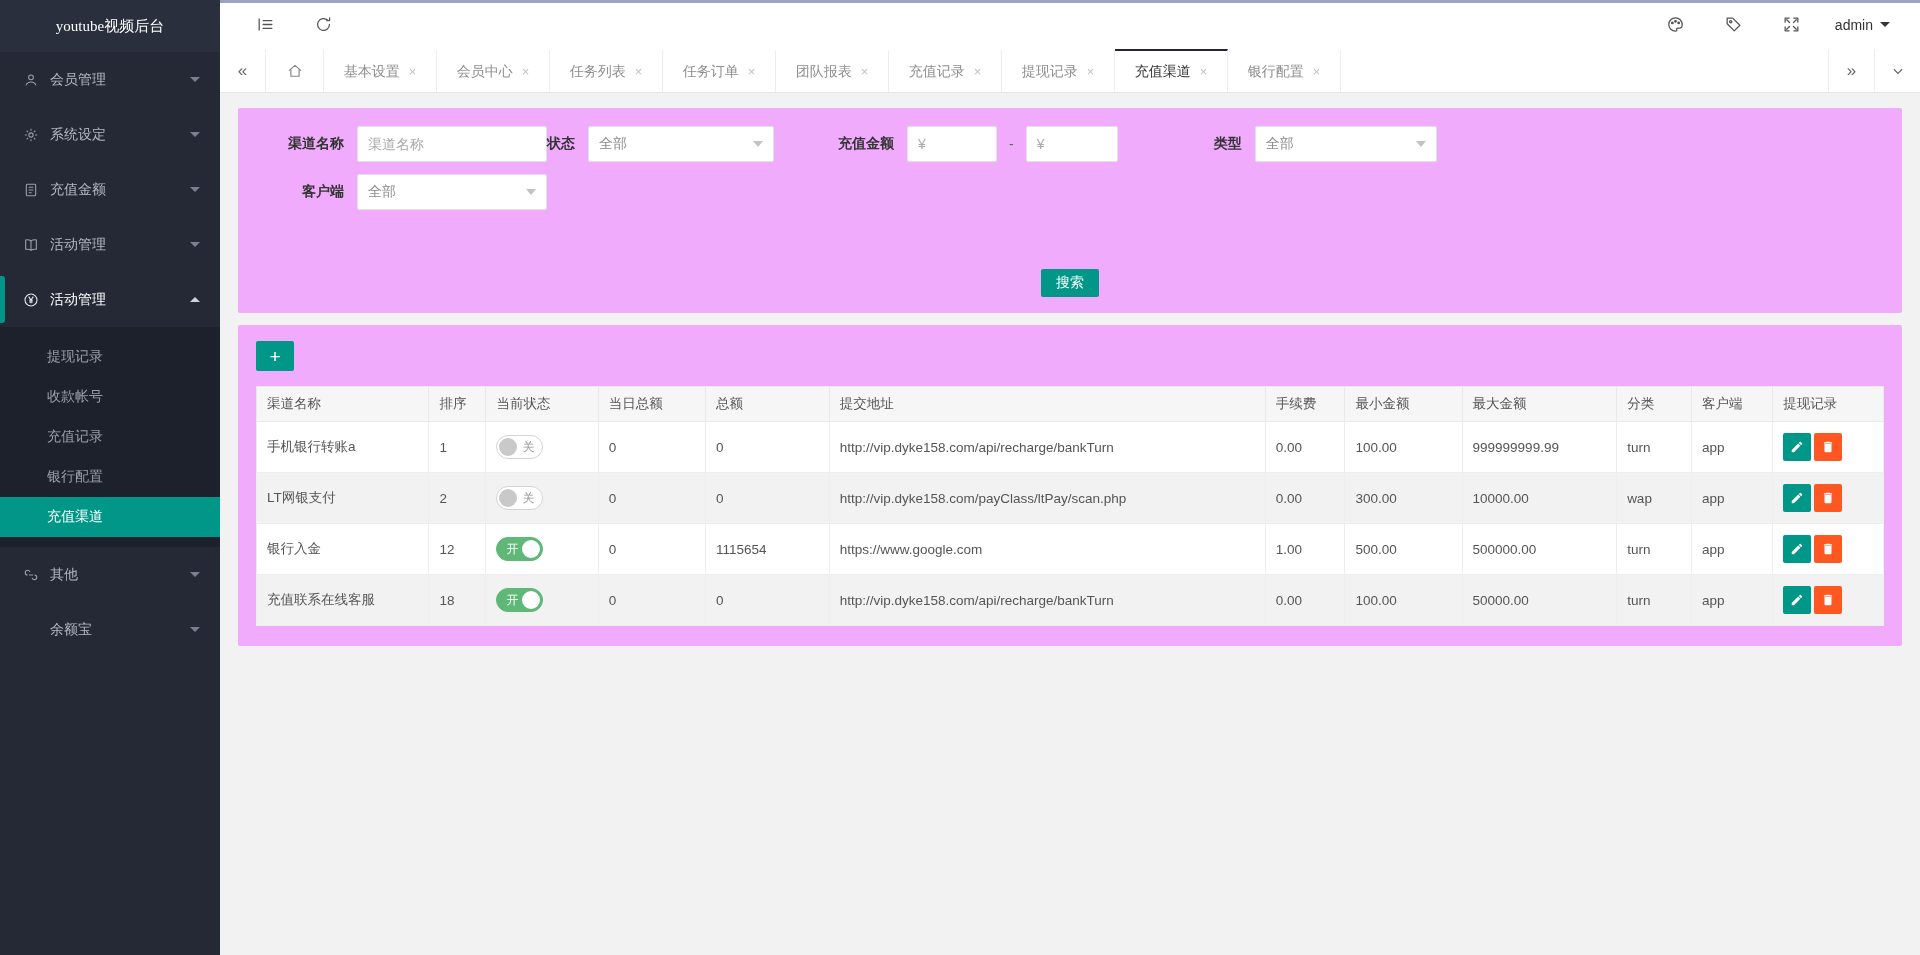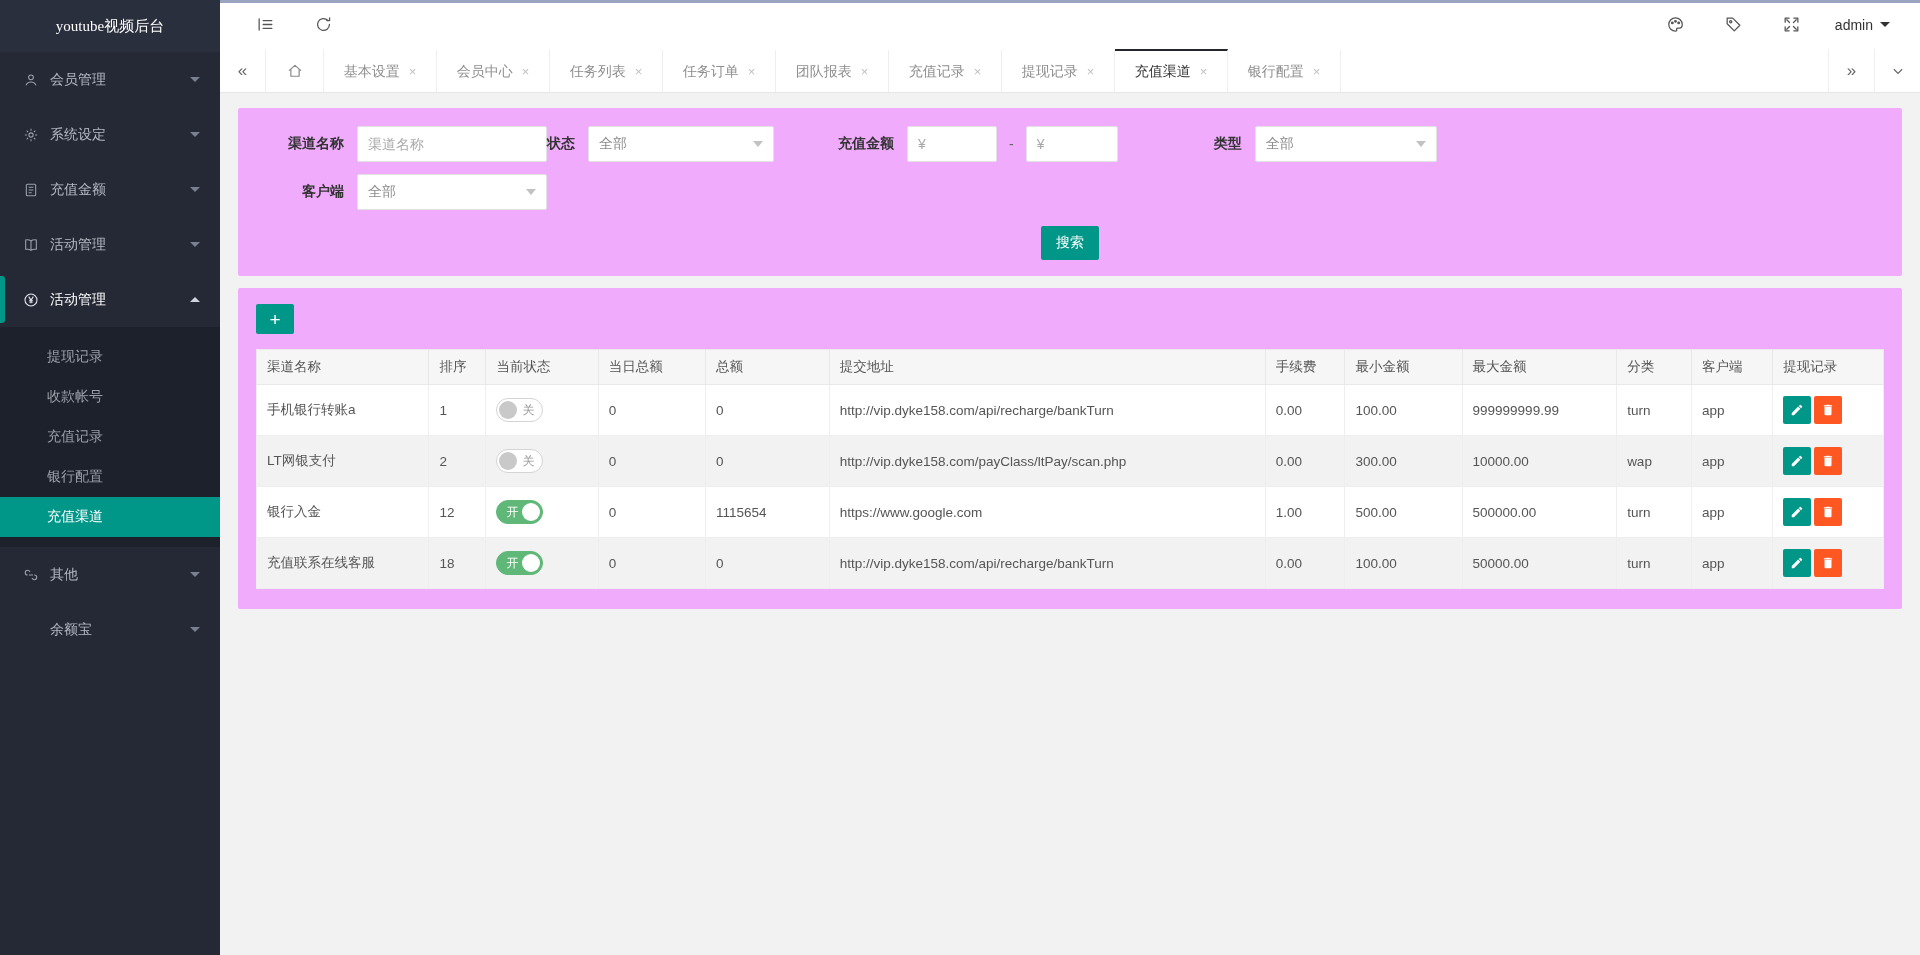--- a/index.html
+++ b/index.html
@@ -55,21 +55,21 @@
   .filter-row + .filter-row { margin-top:12px; }
   .fgroup { display:flex; align-items:center; }
   .flabel { font-size:14px; font-weight:bold; color:#333; margin-right:13px; white-space:nowrap; }
   .flabel.w80 { width:80px; text-align:right; }
   .f-input, .f-select { height:36px; border:1px solid #e2e2e2; border-radius:2px; background:#fff; font-size:14px; color:#666; padding:0 10px; font-family:inherit; }
   .f-input::placeholder { color:#a9a9a9; }
   .f-select { display:flex; align-items:center; justify-content:space-between; cursor:pointer; color:#8c8c8c; }
   .f-select .scaret { width:0; height:0; border-left:5px solid transparent; border-right:5px solid transparent; border-top:6px solid #c2c2c2; }
   .dash { margin:0 12px; color:#666; font-size:14px; }
   .search-row { display:flex; justify-content:center; margin-top:16px; }
-  .btn-search { width:58px; height:34px; background:#009688; color:#fff; border:none; border-radius:2px; font-size:14px; cursor:pointer; font-family:inherit; }
+  .btn-search { width:58px; height:28px; background:#009688; color:#fff; border:none; border-radius:2px; font-size:14px; cursor:pointer; font-family:inherit;margin-top:43px; }
 
   
   .table-card { margin-top:12px; padding:16px 18px 20px; }
   .btn-add { width:38px; height:30px; background:#009688; color:#fff; border:none; border-radius:2px; font-size:19px; line-height:1; cursor:pointer; }
   table { width:100%; border-collapse:collapse; table-layout:fixed; margin-top:15px; }
   th { background:#f6f6f6; font-weight:normal; text-align:left; font-size:13.5px; color:#555; padding:8px 10px; border:1px solid #e9e9e9; }
   td { font-size:13.5px; color:#555; padding:11px 10px; border:1px solid #eee; background:#fff; overflow:hidden; white-space:nowrap; text-overflow:ellipsis; }
   tbody tr:nth-child(even) td { background:#f2f2f2; }
 
   

